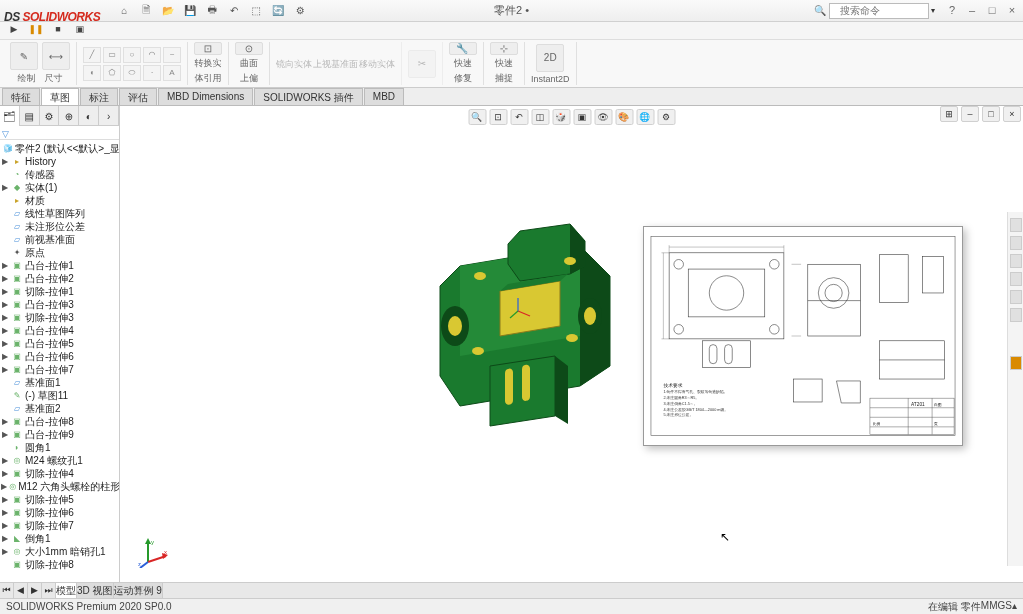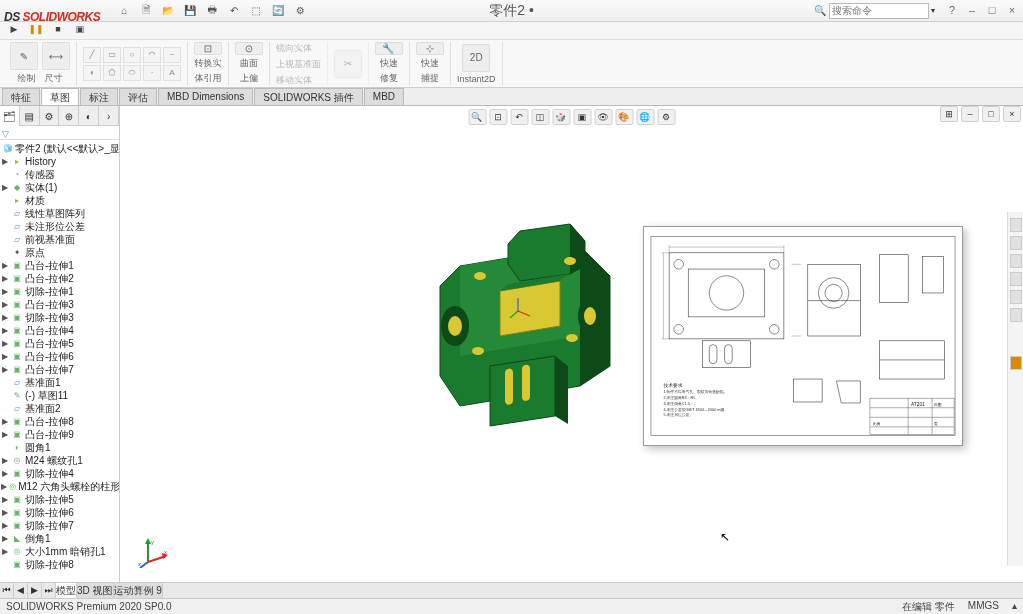--- a/index.html
+++ b/index.html
@@ -4,23 +4,23 @@
 <style>
 * { margin:0; padding:0; box-sizing:border-box; font-family:"Microsoft YaHei","Segoe UI",Arial,sans-serif; }
 body { width:1023px; height:614px; background:#fff; overflow:hidden; position:relative; font-size:11px; color:#333; }
 
 
 .titlebar { height:22px; background:linear-gradient(#fafafa,#eeeeee); border-bottom:1px solid #d0d0d0; display:flex; align-items:center; padding:0 4px; }
 .logo { font-weight:bold; font-style:italic; color:#d52b1e; font-size:12px; margin-right:8px; letter-spacing:-0.5px;margin-top:12px; }
 .logo .ds { color:#333; }
 .qat { display:flex; gap:6px; margin-left:8px; }
 .qat-icn { width:16px; height:16px; display:flex; align-items:center; justify-content:center; font-size:10px; color:#555; cursor:pointer; }
-.doc-title { position:absolute; left:50%; transform:translateX(-50%); font-size:14px; color:#555; }
+.doc-title { position:absolute; left:50%; transform:translateX(-50%); font-size:11px; color:#555; }
 .search-wrap { margin-left:auto; display:flex; align-items:center; gap:2px; }
-.search-box { width:100px; height:16px; border:1px solid #bbb; font-size:10px; padding:0 2px; }
+.search-box { width:100px; height:16px; border:1px solid #bbb; font-size:10px; padding:0 10px; }
 .win-ctl { display:flex; gap:6px; margin-left:10px; }
 .win-btn { width:14px; height:14px; font-size:11px; color:#666; cursor:pointer; text-align:center; }
 
 
 .playrow { height:18px; background:#f5f5f5; border-bottom:1px solid #ddd; display:flex; align-items:center; padding-left:6px; gap:6px; }
 .play-btn { width:16px; height:14px; font-size:9px; color:#444; cursor:pointer; text-align:center; }
 
 
 .ribbon { height:48px; background:#f8f8f8; border-bottom:1px solid #ccc; display:flex; padding:2px 4px; }
 .rgroup { display:flex; flex-direction:column; align-items:center; justify-content:center; padding:0 6px; border-right:1px solid #e0e0e0; }
@@ -71,21 +71,21 @@
 
 
 .btabs { position:absolute; left:0; bottom:16px; height:16px; display:flex; background:#e8e8e8; width:100%; border-top:1px solid #ccc; }
 .btab-nav { display:flex; }
 .btab-nav span { width:14px; text-align:center; font-size:9px; border-right:1px solid #ccc; cursor:pointer; line-height:15px; }
 .btab { padding:0 0; font-size:10px; border-right:1px solid #ccc; background:#ddd; cursor:pointer; line-height:15px; }
 .btab.active { background:#fff; }
 
 
 .status { position:absolute; bottom:0; left:0; right:0; height:16px; background:#f0f0f0; border-top:1px solid #ccc; display:flex; align-items:center; padding:0 6px; font-size:10px; color:#444; }
-.status .sr { margin-left:auto; display:flex; gap:13px;justify-content:space-between; }
+.status .sr { margin-left:auto; display:flex; gap:0;justify-content:space-between; }
 
 
 .taskstrip { position:absolute; right:0; top:106px; width:16px; bottom:32px; background:#f4f4f4; border-left:1px solid #ddd; display:flex; flex-direction:column; gap:4px; padding-top:6px; align-items:center; }
 .taskstrip span { width:12px; height:14px; background:#e0e0e0; border:1px solid #ccc; cursor:pointer; }
 
 .cursor { position:absolute; left:600px; top:424px; font-size:12px; color:#000; pointer-events:none; }
 </style>
 </head>
 <body>
 
@@ -152,21 +152,21 @@
     <div class="ricn big">⊡</div>
     <span class="rlbl">转换实</span>
     <span class="rlbl">体引用</span>
   </div>
   <div class="rgroup">
     <div class="ricn big">⊙</div>
     <span class="rlbl">曲面</span>
     <span class="rlbl">上偏</span>
   </div>
   <div class="rgroup" style="opacity:0.45;">
-    <div class="ricons" style="flex-direction:column;gap:1px;">
+    <div class="ricons" style="gap:1px;">
       <span class="rlbl">镜向实体</span>
       <span class="rlbl">上视基准面</span>
       <span class="rlbl">移动实体</span>
     </div>
   </div>
   <div class="rgroup" style="opacity:0.45;">
     <div class="ricn big">✂</div>
   </div>
   <div class="rgroup">
     <div class="ricn big">🔧</div>

